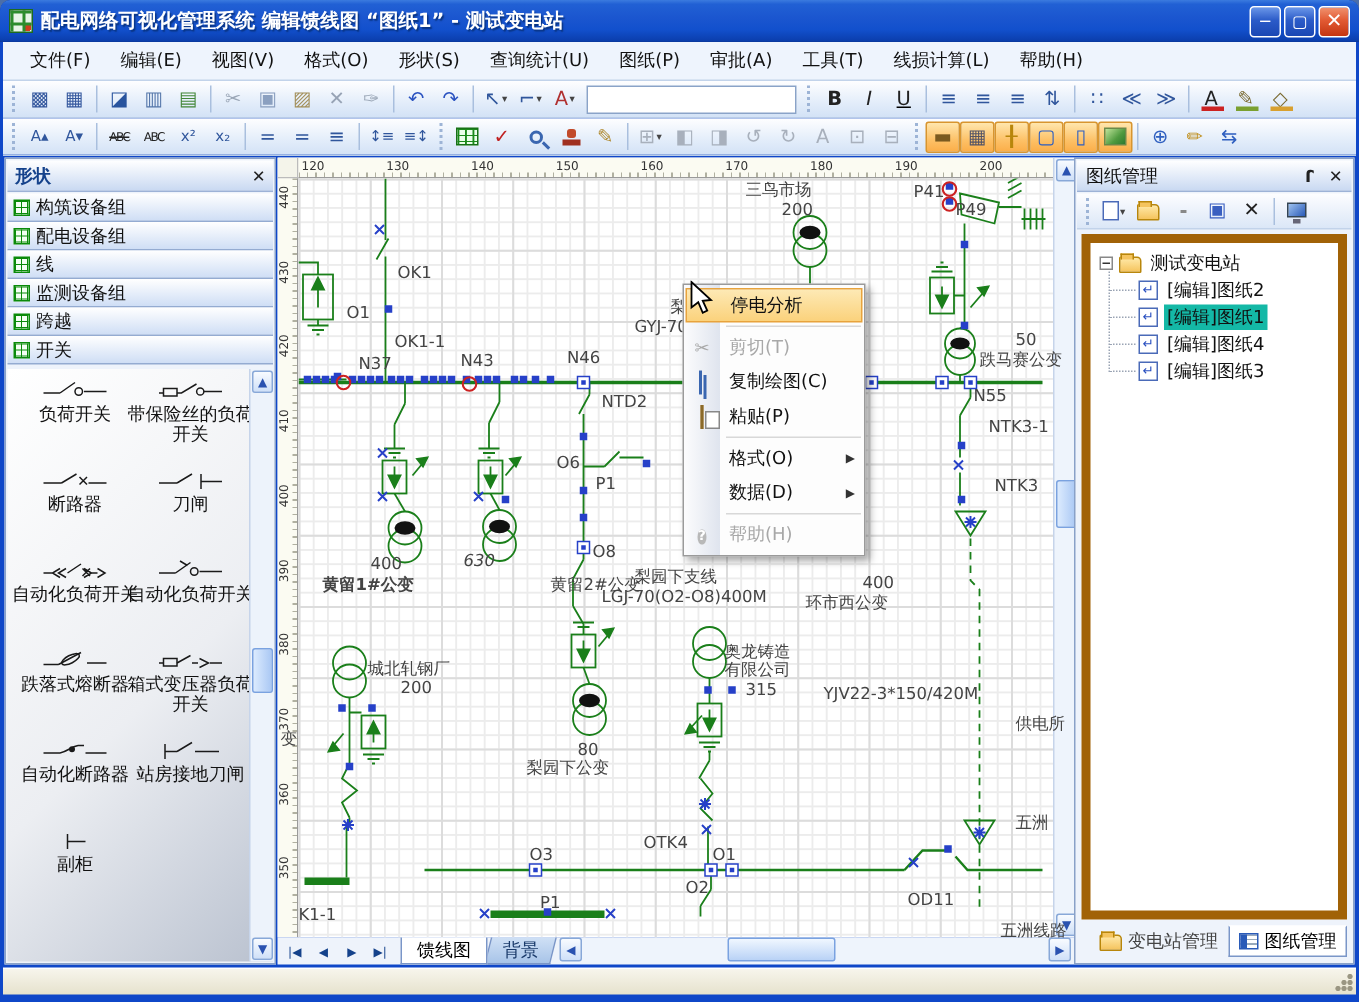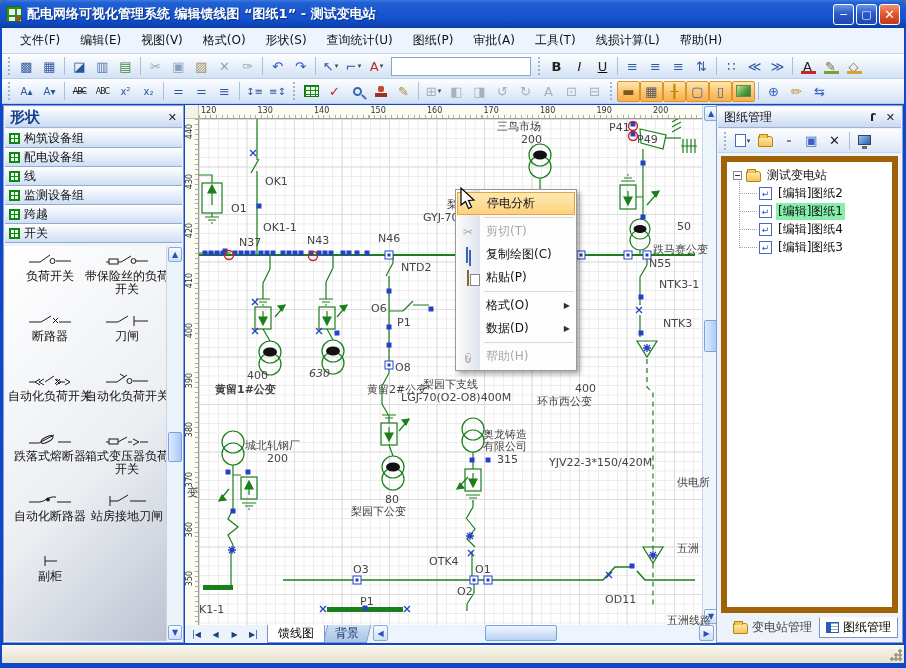--- a/index.html
+++ b/index.html
@@ -55,21 +55,21 @@
   .ico-monitor{width:13px;height:10px;border:1px solid #345;background:linear-gradient(135deg,#9ec2f0,#2a5bb8);position:relative;margin-top:-2px;}
   .ico-monitor:after{content:"";position:absolute;left:3px;top:10px;width:5px;height:3px;background:#667;}
   .ico-book{width:13px;height:11px;background:linear-gradient(90deg,#2a5bb8 4px,#fff 4px);border:1px solid #2a5bb8;
     background-image:linear-gradient(90deg,#2a5bb8 4px,transparent 4px),repeating-linear-gradient(180deg,#9ab 0 1px,transparent 1px 3px);}
   .ico-grid-green{width:11px;height:11px;border:1px solid #0a8a0a;background:
     linear-gradient(#0a8a0a 1px,transparent 1px),linear-gradient(90deg,#0a8a0a 1px,transparent 1px),#f4fff4;background-size:4px 4px;flex:none;}
   
   .shapes-panel{position:absolute;left:3px;top:105px;width:181px;height:538px;background:#eef3fb;border:1px solid #89a1c8;}
   .sp-header{position:absolute;left:1px;top:1px;right:1px;height:21px;
     background:linear-gradient(180deg,#fff,#c9d9f2);display:flex;align-items:center;padding:0 5px;border-bottom:1px solid #9db2d6;}
-  .sp-header .t{font-size:15px;font-weight:bold;color:#15428b;flex:1;font-family:Liberation Serif, serif;}
+  .sp-header .t{font-size:12px;font-weight:bold;color:#15428b;flex:1;font-family:Liberation Serif, serif;}
   .xglyph{font-size:11px;color:#222;font-weight:bold;}
   .sgroup{position:absolute;left:1px;right:1px;height:19px;display:flex;align-items:center;gap:4px;padding:0 4px;
     background:linear-gradient(180deg,#ffffff,#cfdef5);border-bottom:1px solid #94abd1;font-size:12px;color:#111;}
   .stencil{position:absolute;left:1px;right:1px;top:140px;bottom:1px;overflow:hidden;
     background:linear-gradient(135deg,#ffffff 0%,#eceef2 55%,#b9c1cf 100%);}
   .stitem{position:absolute;width:84px;text-align:center;font-size:12px;line-height:13px;color:#111;}
   .stitem svg{display:block;margin:0 auto 2px auto;}
   .sscroll{position:absolute;right:1px;top:140px;width:16px;bottom:1px;background:#edf3fb;border-left:1px solid #c6d4ea;}
   .sbtn{position:absolute;left:1px;width:14px;height:15px;border:1px solid #88a8d8;border-radius:2px;color:#2a52b0;font-size:8px;
     display:flex;align-items:center;justify-content:center;background:linear-gradient(180deg,#f8fbff,#cfe0f8);}
@@ -109,21 +109,21 @@
   
   .right-panel{position:absolute;left:716px;top:105px;width:187px;height:538px;background:#eef3fb;border:1px solid #89a1c8;}
   .rp-header{position:absolute;left:1px;top:1px;right:1px;height:21px;background:linear-gradient(180deg,#fff,#c9d9f2);
     display:flex;align-items:center;padding:0 6px;font-size:12px;color:#111;border-bottom:1px solid #9db2d6;}
   .rp-header .t{flex:1;}
   .rp-toolbar{position:absolute;left:1px;top:23px;right:1px;height:24px;display:flex;align-items:center;
     background:linear-gradient(180deg,#fdfdff,#dbe7f7);border-bottom:1px solid #c2d3ea;padding-left:2px;}
   .treebox{position:absolute;left:4px;top:50px;right:4px;height:457px;background:#fff;border:6px solid #a16207;overflow:hidden;}
   .trow{position:absolute;left:0;right:0;height:18px;display:flex;align-items:center;font-size:12px;color:#111;gap:4px;}
   .trow .lbl{padding:0 2px;white-space:nowrap;}
-  .trow.sel .lbl{background:#86efac;}
+  .trow.sel .lbl{background:#14b8a6;}
   .expander{width:9px;height:9px;border:1px solid #888;background:#fff;position:relative;flex:none;}
   .expander:after{content:"";position:absolute;left:1px;top:3px;width:5px;height:1px;background:#333;}
   .treeline{position:absolute;border-left:1px dotted #9aa4b4;width:0;}
   .tstub{position:absolute;border-top:1px dotted #9aa4b4;height:0;}
   .ptab{position:absolute;bottom:4px;height:21px;display:flex;align-items:center;gap:4px;font-size:12px;color:#444;padding:0 6px;}
   .ptab.active{background:#fff;border:1px solid #7a96c8;border-top:1px solid #fff;color:#000;}
   
   .bottomrow{position:absolute;left:185px;top:625px;width:531px;height:18px;background:#eef3fb;}
   .navbtn{position:absolute;top:1px;width:19px;height:16px;display:flex;align-items:center;justify-content:center;
     font-size:8px;color:#15428b;background:#eef3fb;}
@@ -721,21 +721,21 @@
         <span class="dlabel" style="left: 80px; top: 70px;">OK1</span>
         <span class="dlabel" style="left: 46px; top: 97px;">O1</span>
         <span class="dlabel" style="left: 78px; top: 116px;">OK1-1</span>
         <span class="dlabel" style="left: 54px; top: 131px;">N37</span>
         <span class="dlabel" style="left: 122px; top: 129px;">N43</span>
         <span class="dlabel" style="left: 193px; top: 127px;">N46</span>
         <span class="dlabel" style="left: 262px; top: 92px;">梨园下支线</span>
         <span class="dlabel" style="left: 238px; top: 106px;">GYJ-70(N46-O2)400M</span>
         <span class="dlabel" style="left: 216px; top: 156px;">NTD2</span>
         <span class="dlabel" style="left: 492px; top: 115px;">50</span>
-        <span class="dlabel" style="left: 468px; top: 137px; text-align: center;">跌马赛公变</span>
+        <span class="dlabel" style="left: 468px; top: 127px; text-align: center;">跌马赛公变</span>
         <span class="dlabel" style="left: 464px; top: 152px;">N55</span>
         <span class="dlabel" style="left: 474px; top: 173px;">NTK3-1</span>
         <span class="dlabel" style="left: 478px; top: 212px;">NTK3</span>
         <span class="dlabel" style="left: 186px; top: 197px;">O6</span>
         <span class="dlabel" style="left: 212px; top: 211px;">P1</span>
         <span class="dlabel" style="left: 210px; top: 256px;">O8</span>
         <span class="dlabel" style="left: 238px; top: 272px;">梨园下支线</span>
         <span class="dlabel" style="left: 216px; top: 286px;">LGJ-70(O2-O8)400M</span>
         <span class="dlabel" style="left: 62px; top: 264px;">400</span>
         <span class="dlabel" style="left: 30px; top: 277px; font-weight: bold;">黄留1#公变</span>

